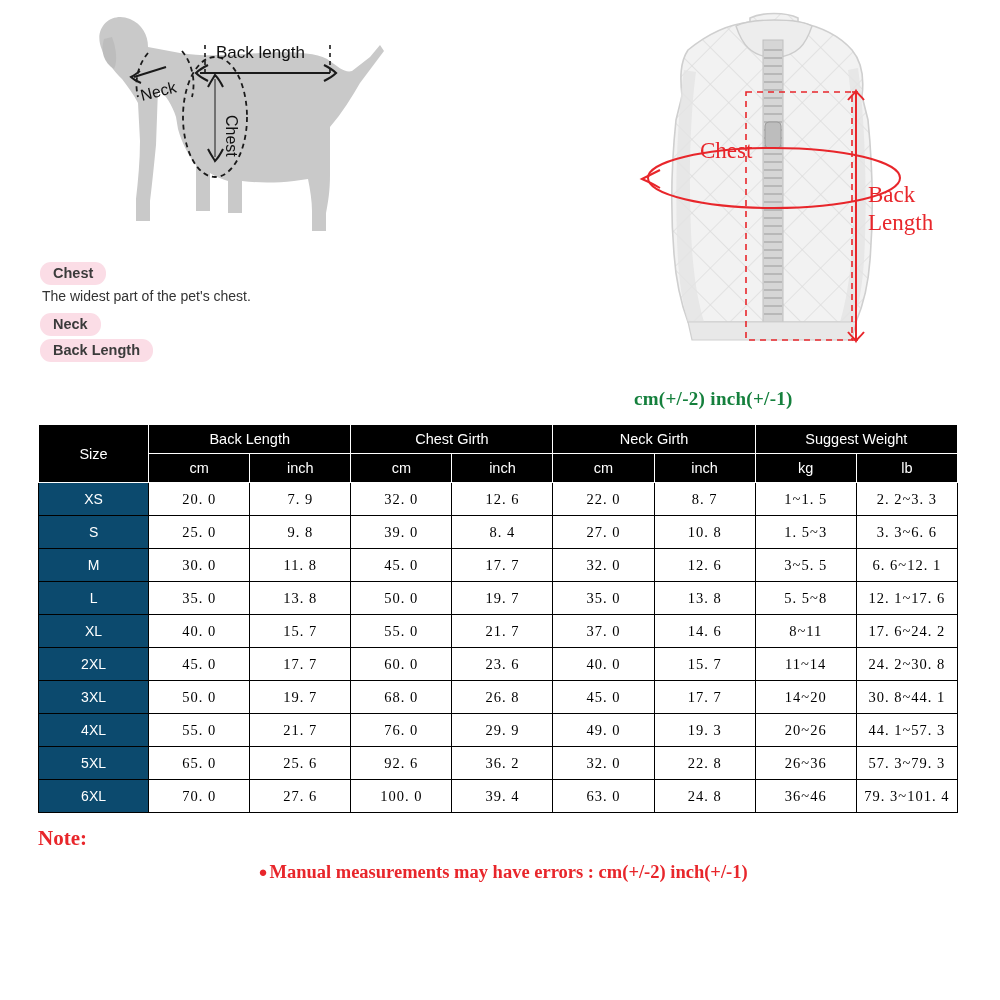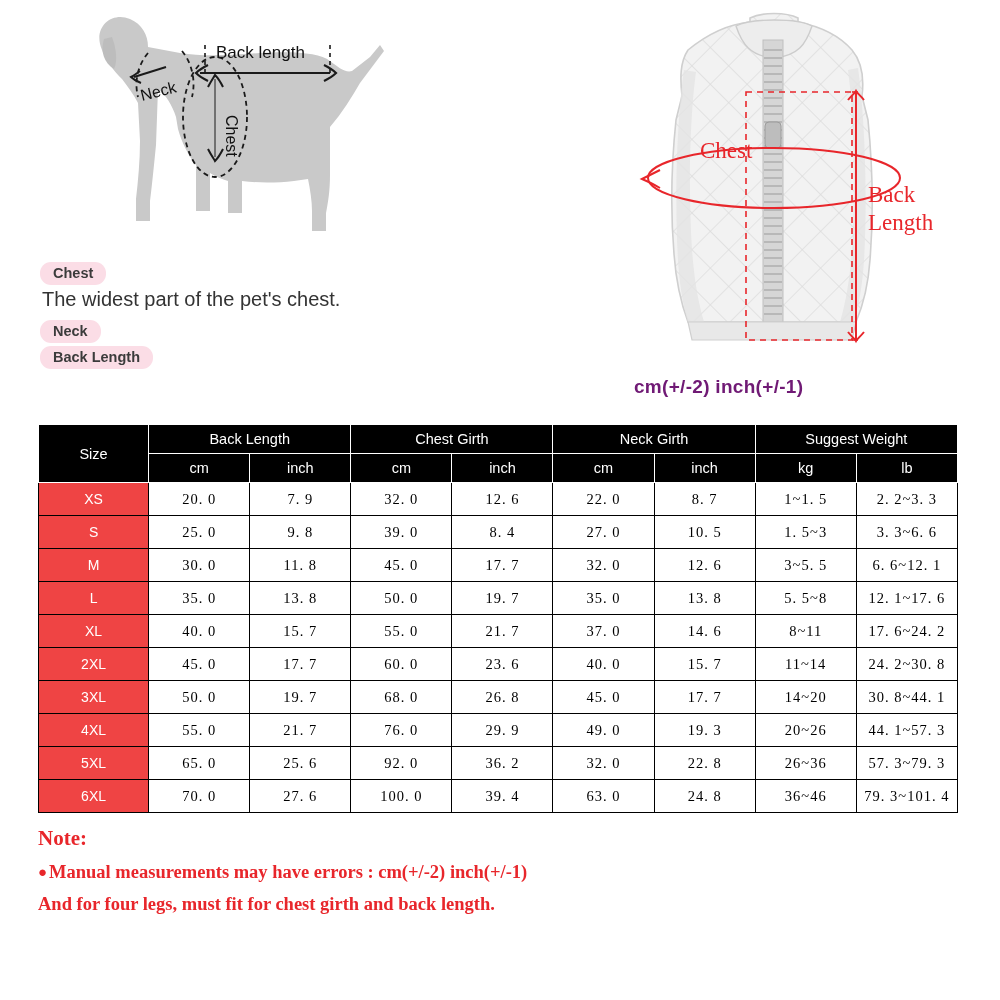--- a/index.html
+++ b/index.html
@@ -50,33 +50,33 @@
     display: inline-block;
     background: #fbdde6;
     color: #3b3b3b;
     font-size: 14.5px;
     font-weight: bold;
     padding: 3px 13px 4px 13px;
     border-radius: 11px;
     margin-bottom: 3px;
   }
   .legend .desc {
-    font-size: 20px;
+    font-size: 14px;
     color: #333;
     margin: 0 0 9px 2px;
   }
 
   .cm-inch {
     position: absolute;
     left: 634px;
-    top: 376px;
+    top: 388px;
     font-size: 19px;
     font-weight: bold;
-    color: #701a75;
-    font-family: Liberation Sans, sans-serif;
+    color: #15803d;
+    font-family: Liberation Serif, serif;
     letter-spacing: 0.3px;
   }
 
   
   .table-wrap {
     position: absolute;
     left: 38px;
     top: 424px;
     width: 920px;
   }
@@ -100,21 +100,21 @@
   }
   table.size tbody td {
     background: #ffffff;
     color: #000000;
     font-size: 14.5px;
     height: 30px;
     border: 1px solid #000000;
     letter-spacing: 1px;
   }
   table.size tbody td.sizecell {
-    background: #ef4444;
+    background: #0c4a6e;
     color: #ffffff;
     font-family: "Liberation Sans", sans-serif;
     letter-spacing: 0;
     font-size: 14px;
     border: 1px solid #000000;
   }
   .col-size { width: 110px; }
   .col-n { width: 101px; }
 
   
@@ -129,20 +129,21 @@
     margin-top: 28px;
   }
   .notes .note-title {
     font-size: 21px;
     margin-bottom: 8px;
   }
   .notes .note-line {
     font-size: 18.5px;
     line-height: 1.45;
     margin-bottom: 5px;
+    text-align: center;
   }
   .notes .bullet {
     font-size: 15px;
     vertical-align: 1px;
     margin-right: 2px;
   }
   .notes .note-sub {
     font-size: 18.5px;
     line-height: 1.45;
     margin-left: 0px;
@@ -357,21 +358,21 @@
         <td>1~1. 5</td>
         <td>2. 2~3. 3</td>
       </tr>
       <tr>
         <td class="sizecell">S</td>
         <td>25. 0</td>
         <td>9. 8</td>
         <td>39. 0</td>
         <td>8. 4</td>
         <td>27. 0</td>
-        <td>10. 5</td>
+        <td>10. 8</td>
         <td>1. 5~3</td>
         <td>3. 3~6. 6</td>
       </tr>
       <tr>
         <td class="sizecell">M</td>
         <td>30. 0</td>
         <td>11. 8</td>
         <td>45. 0</td>
         <td>17. 7</td>
         <td>32. 0</td>
@@ -431,21 +432,21 @@
         <td>29. 9</td>
         <td>49. 0</td>
         <td>19. 3</td>
         <td>20~26</td>
         <td>44. 1~57. 3</td>
       </tr>
       <tr>
         <td class="sizecell">5XL</td>
         <td>65. 0</td>
         <td>25. 6</td>
-        <td>92. 0</td>
+        <td>92. 6</td>
         <td>36. 2</td>
         <td>32. 0</td>
         <td>22. 8</td>
         <td>26~36</td>
         <td>57. 3~79. 3</td>
       </tr>
       <tr>
         <td class="sizecell">6XL</td>
         <td>70. 0</td>
         <td>27. 6</td>
@@ -458,14 +459,13 @@
       </tr>
     </tbody>
   </table>
 </div>
 
 <div class="notes">
   <div class="note-title">Note:</div>
   <div class="note-line">
     <span class="bullet">●</span><span>Manual measurements may have errors : cm(+/-2)  inch(+/-1)</span>
   </div>
-  <div class="note-sub">And for four legs, must fit for chest girth and back length.</div>
 </div>
 
 </body></html>

